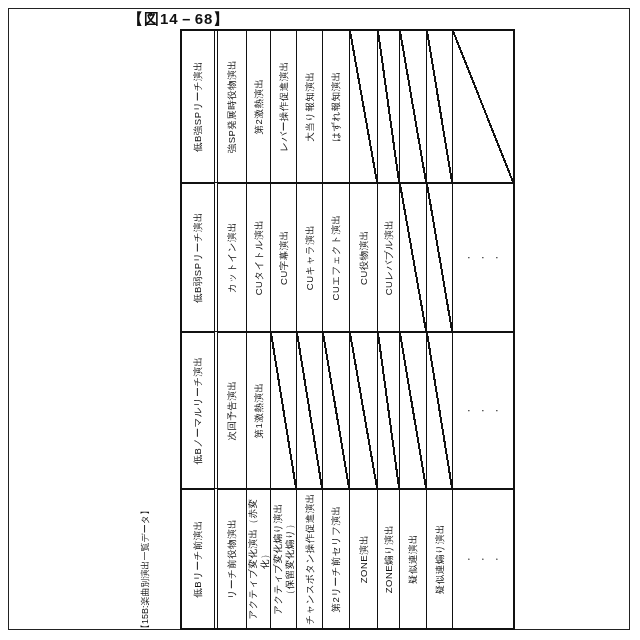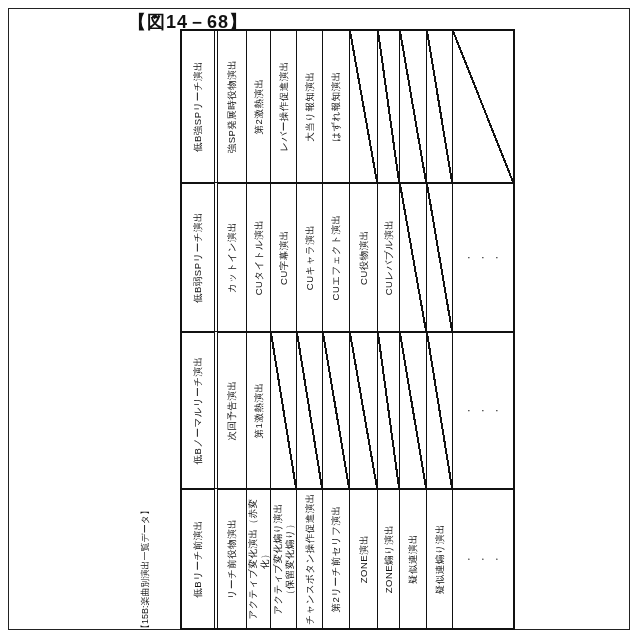--- a/index.html
+++ b/index.html
@@ -7,21 +7,21 @@
     width:640px; height:640px; background:#ffffff; position:relative;
     font-family:"Liberation Sans", sans-serif; color:#111;
     overflow:hidden;
   }
   .frame {
     position:absolute; left:8px; top:8px; width:622px; height:622px;
     border:1px solid #222; box-sizing:border-box;
   }
   .fig-title {
     position:absolute; left:128px; top:10px;
-    font-size:18px; font-weight:bold; letter-spacing:1px; white-space:nowrap;
+    font-size:15px; font-weight:bold; letter-spacing:1px; white-space:nowrap;
   }
   .side-label {
     position:absolute; left:139px; top:633px; width:147px; height:14px;
     transform-origin:0 0; transform:rotate(-90deg);
     font-size:9px; white-space:nowrap; letter-spacing:0px;
   }
   .table-rotor {
     position:absolute; left:180px; top:630px;
     transform-origin:0 0; transform:rotate(-90deg);
   }

